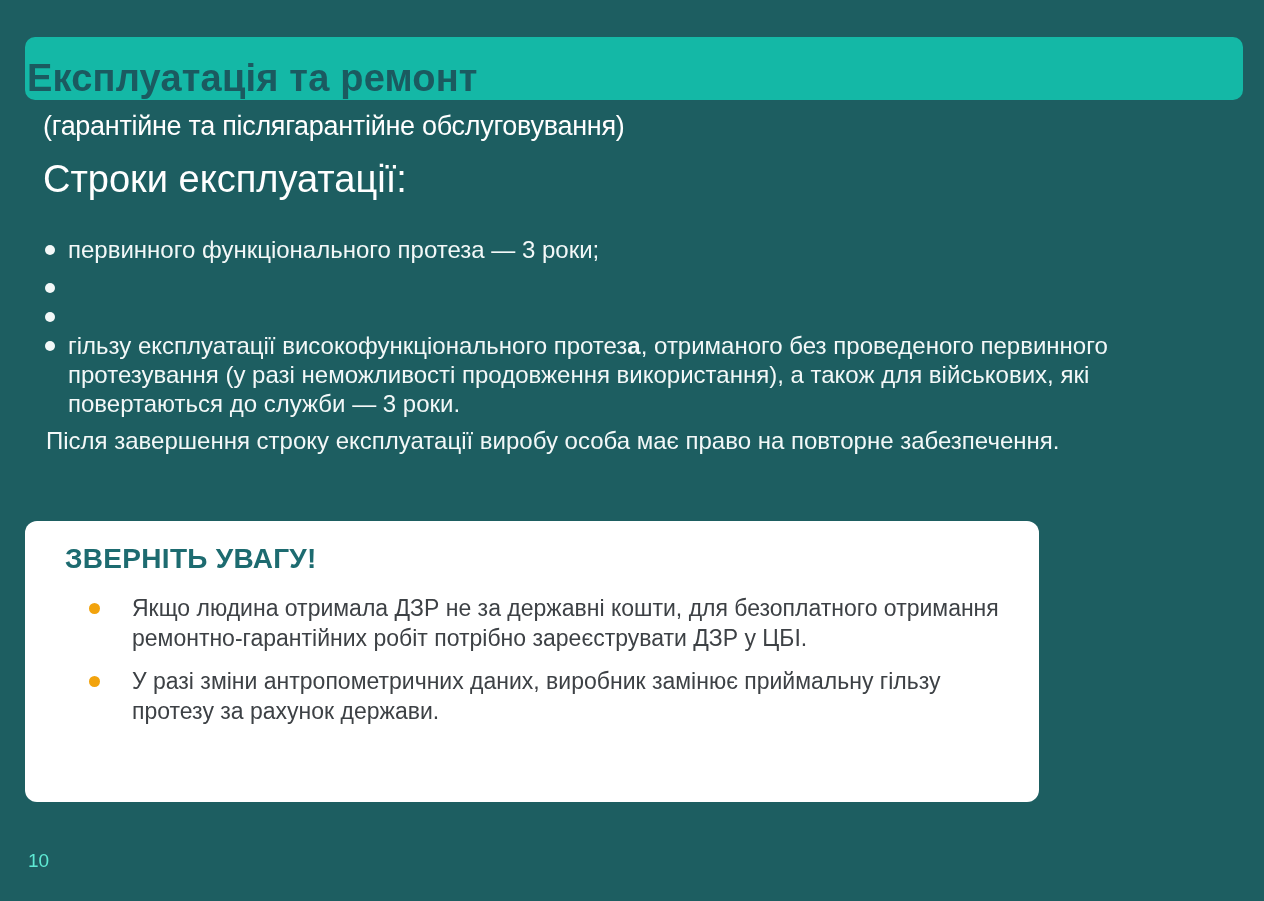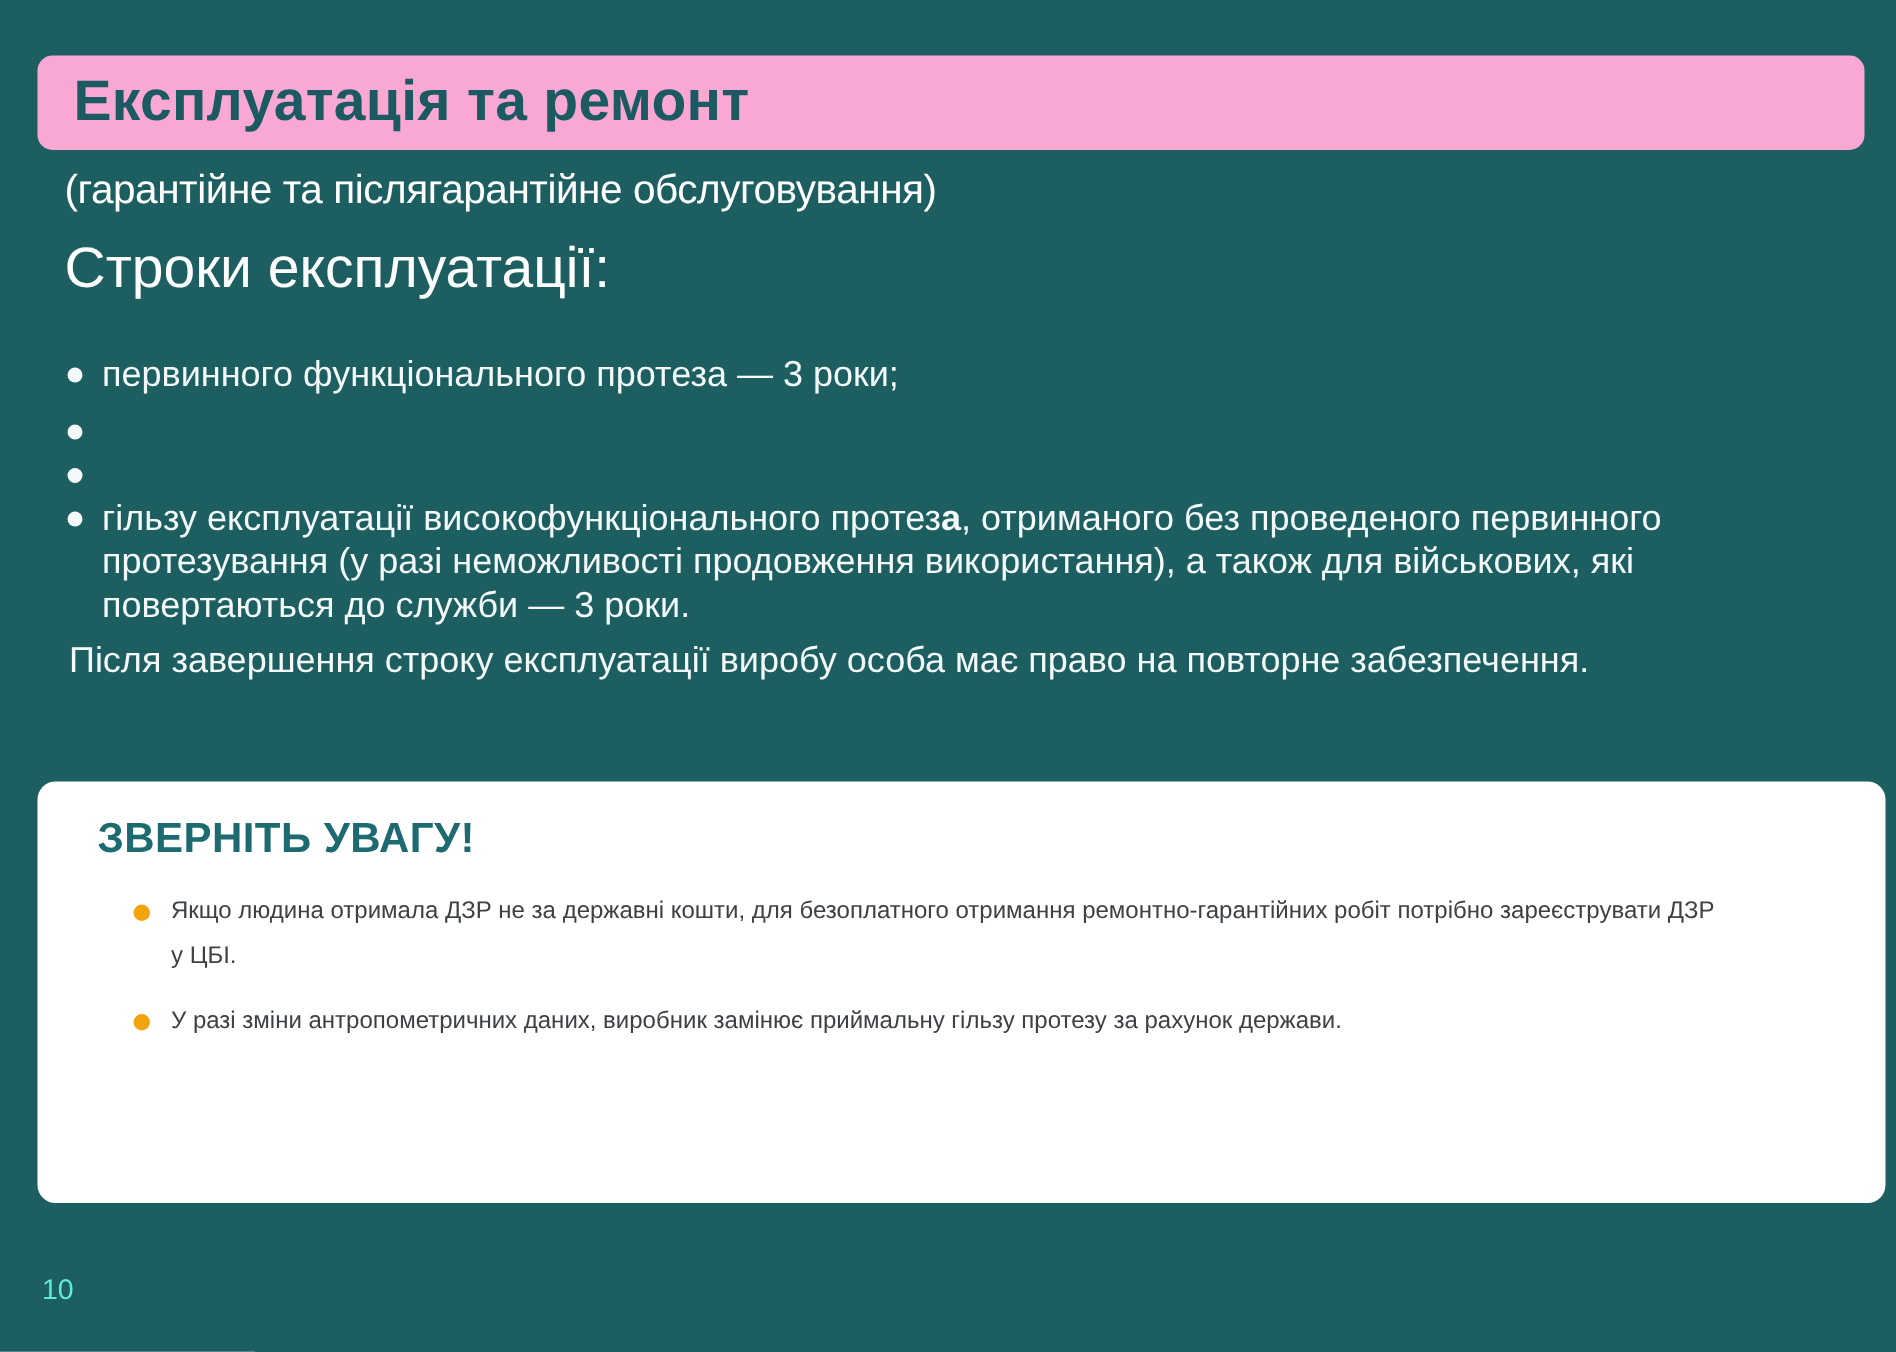--- a/index.html
+++ b/index.html
@@ -14,25 +14,25 @@
     height: 901px;
     background: #1d5e61;
     color: #f6fafa;
   }
   .title-bar {
     position: absolute;
     left: 25px;
     top: 37px;
     width: 1218px;
     height: 63px;
-    background: #f9a8d4;
+    background: #14b8a6;
     border-radius: 10px;
     display: flex;
-    align-items: center;
-    padding-left: 24px;
+    align-items: flex-end;
+    padding-left: 2px;
   }
   .title-bar h1 {
     color: #1b5a60;
     font-size: 38px;
     font-weight: 700;
     letter-spacing: 0.2px;
   }
   .subtitle {
     position: absolute;
     left: 43px;
@@ -80,43 +80,44 @@
     top: 425px;
     width: 1140px;
     font-size: 24px;
     line-height: 31px;
     color: #f3f8f8;
   }
   .attention-box {
     position: absolute;
     left: 25px;
     top: 521px;
-    width: 1232px;
+    width: 1014px;
     height: 281px;
     background: #ffffff;
     border-radius: 12px;
     padding: 22px 40px 0 40px;
   }
   .attention-heading {
     color: #1d6b70;
     font-size: 28px;
     font-weight: 800;
     letter-spacing: 0.3px;
     margin-bottom: 18px;
   }
   .attention-list {
     list-style: none;
     margin-left: 24px;
   }
   .attention-list li {
     display: flex;
-    font-size: 16px;
+    font-size: 23px;
     line-height: 30px;
     color: #3d4145;
     margin-bottom: 13px;
+    gap: 18px;
   }
   .attention-list .dot {
     width: 11px;
     height: 11px;
     border-radius: 50%;
     background: #f2a30d;
     flex: 0 0 11px;
     margin: 10px 14px 0 0;
   }
   .attention-list .li-text { max-width: 1030px; }

